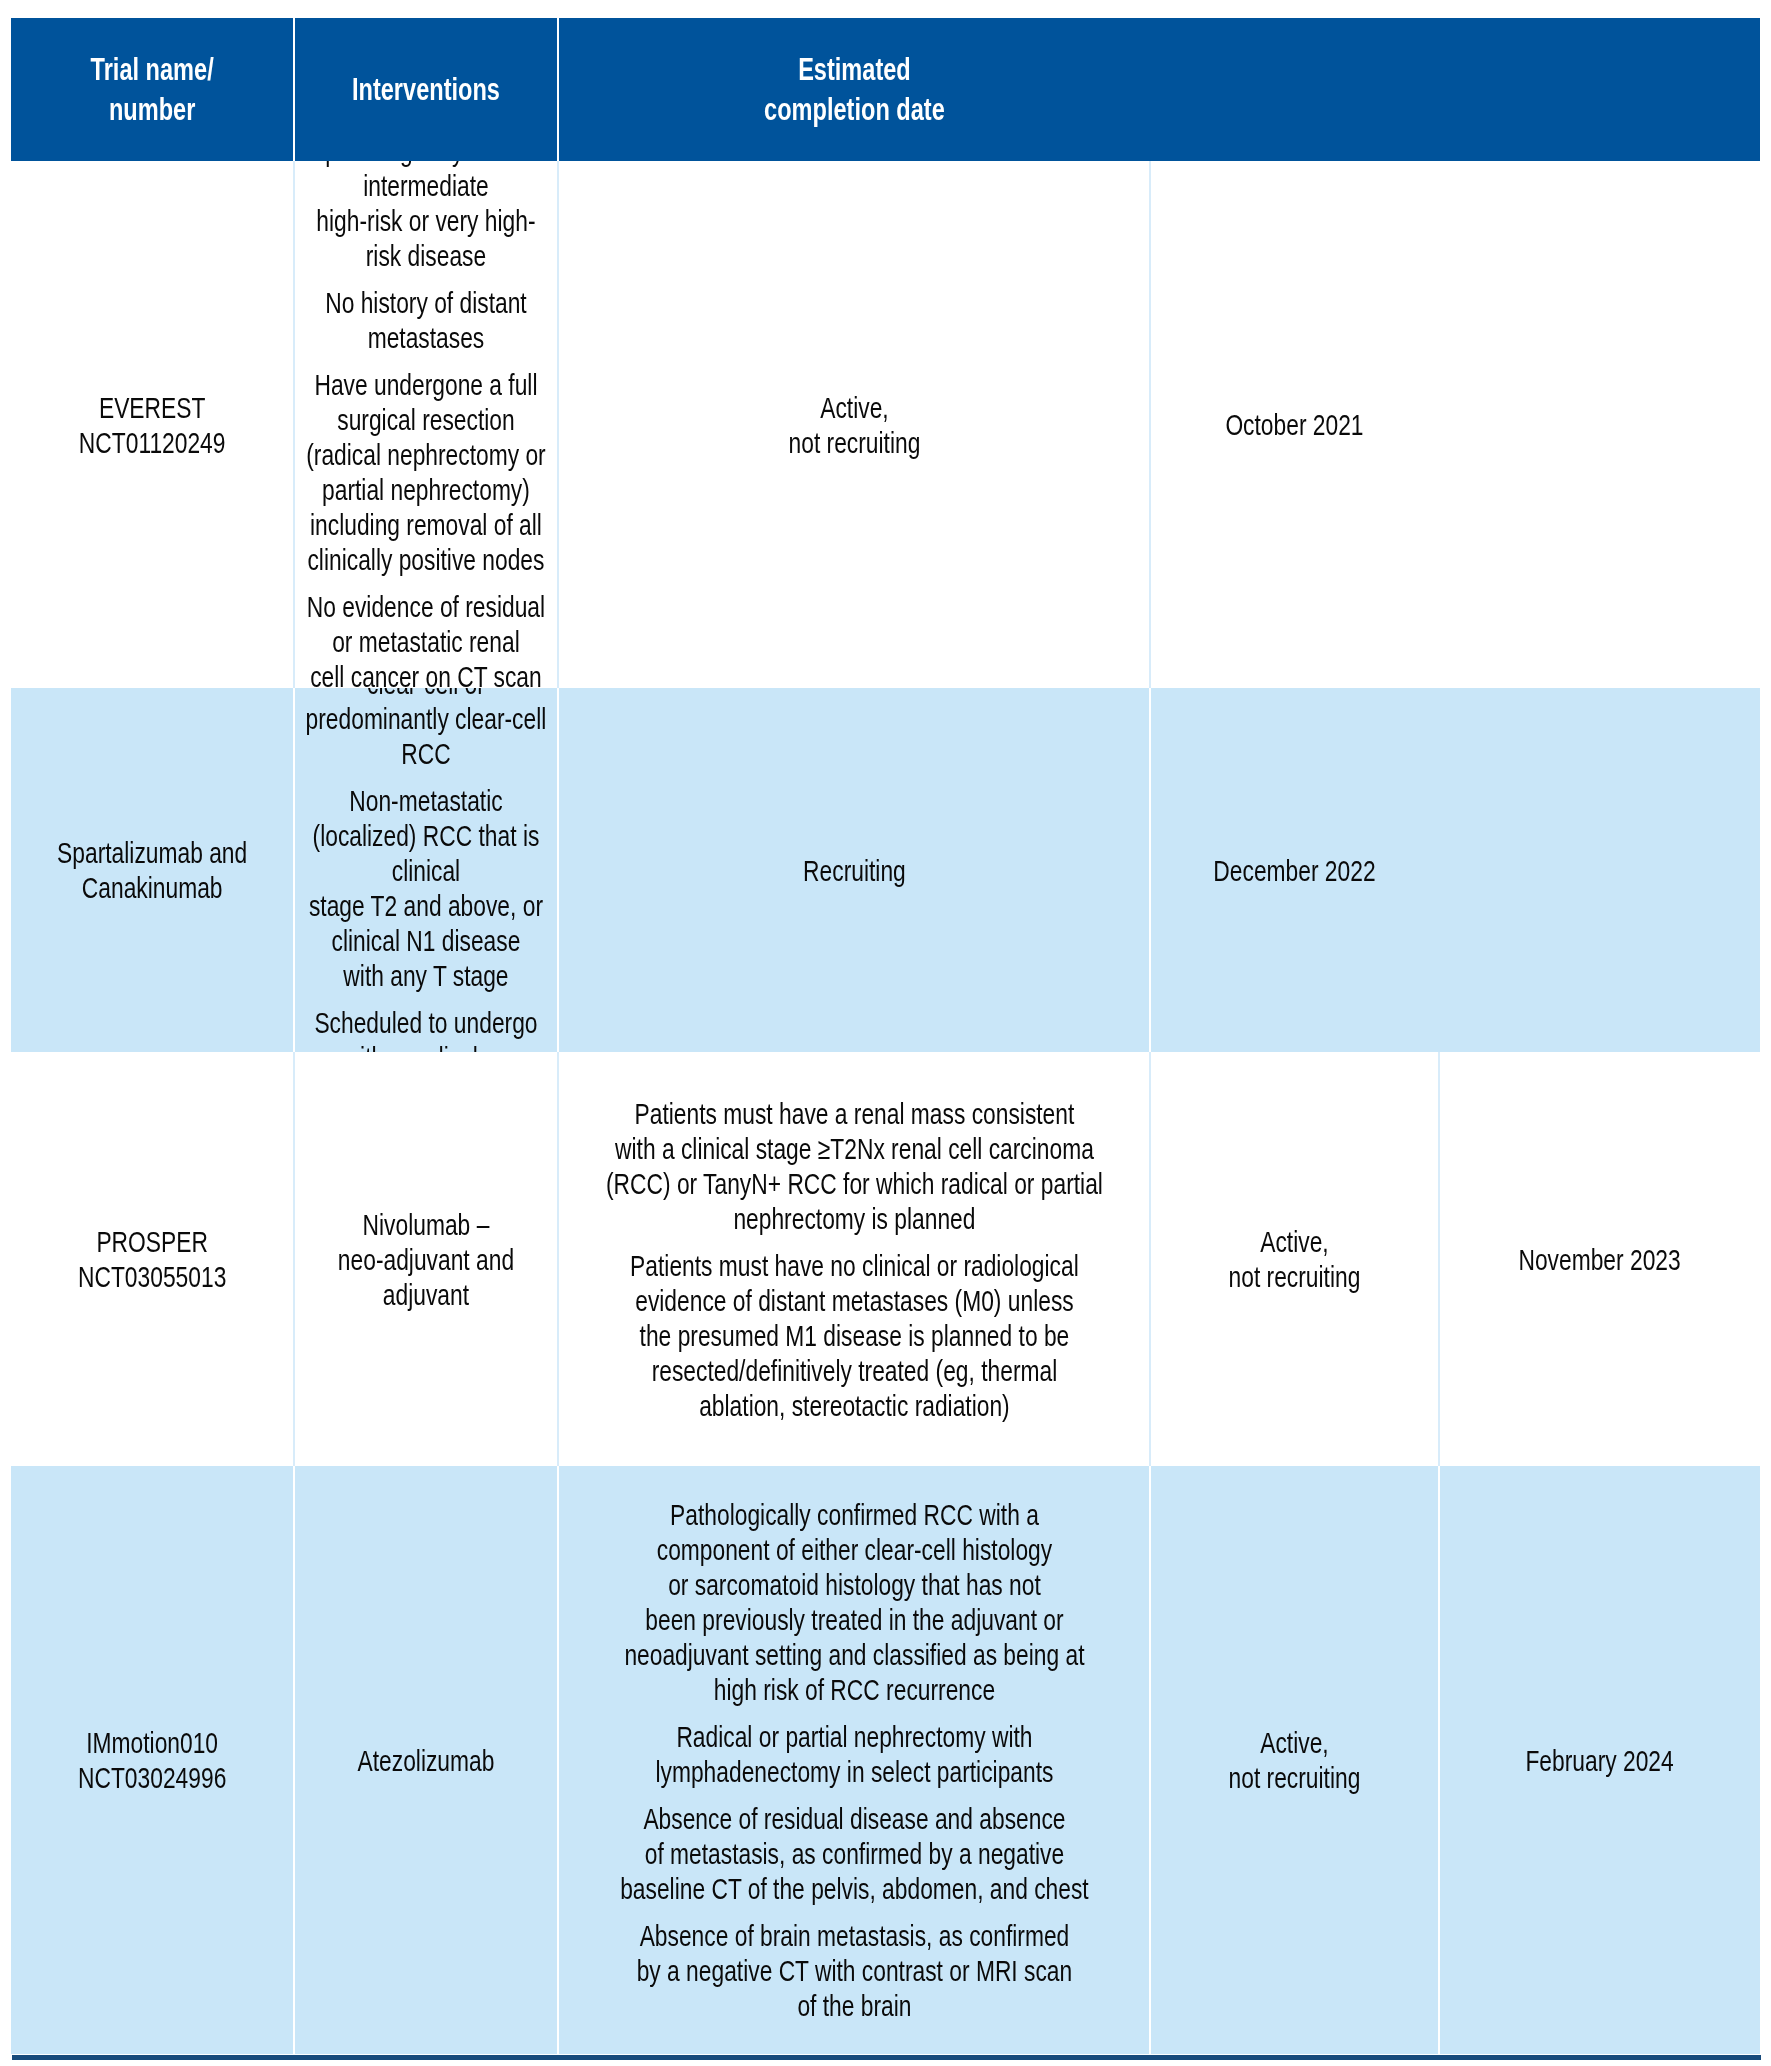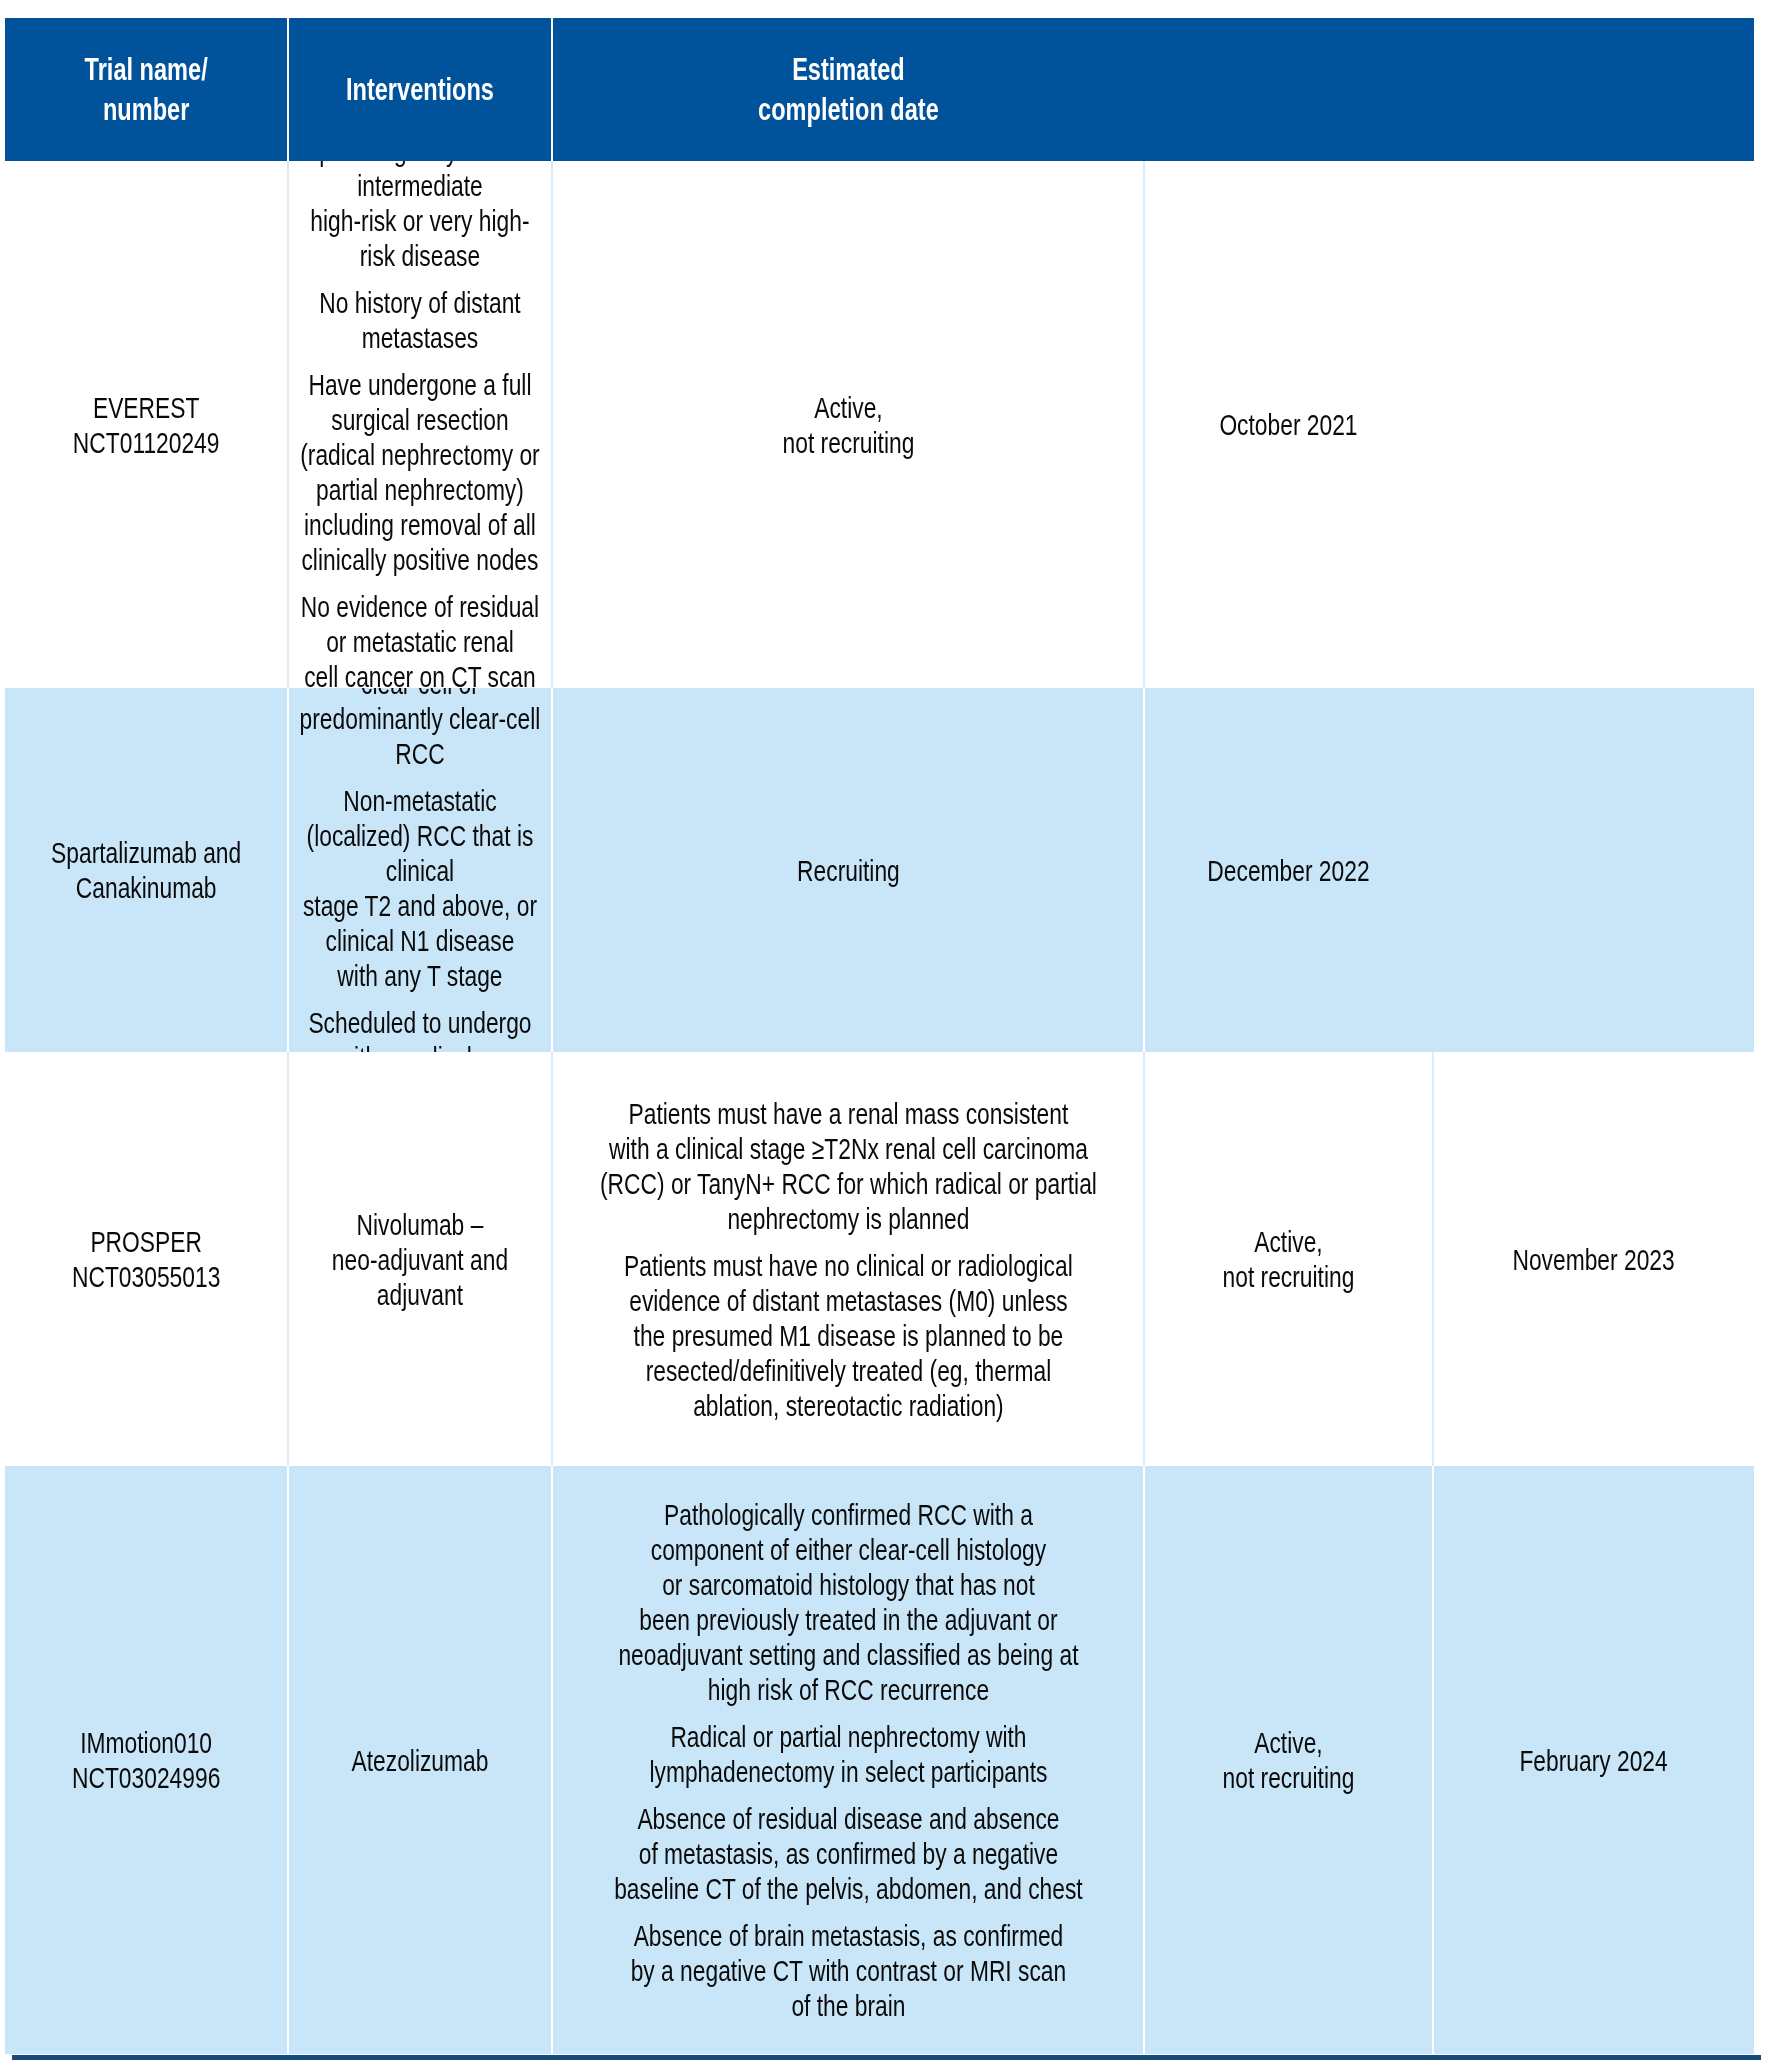--- a/index.html
+++ b/index.html
@@ -7,21 +7,21 @@
     position: relative;
     width: 1772px;
     height: 2182px;
     background: #ffffff;
     font-family: "Liberation Sans", sans-serif;
     color: #0a0a0a;
     overflow: hidden;
   }
   .table {
     position: absolute;
-    left: 5px;
+    left: 11px;
     top: 18px;
     width: 1749px;
   }
   .row {
     display: grid;
     grid-template-columns: 282px 264px 592px 289px 321px;
   }
   .cell {
     display: flex;
     flex-direction: column;

